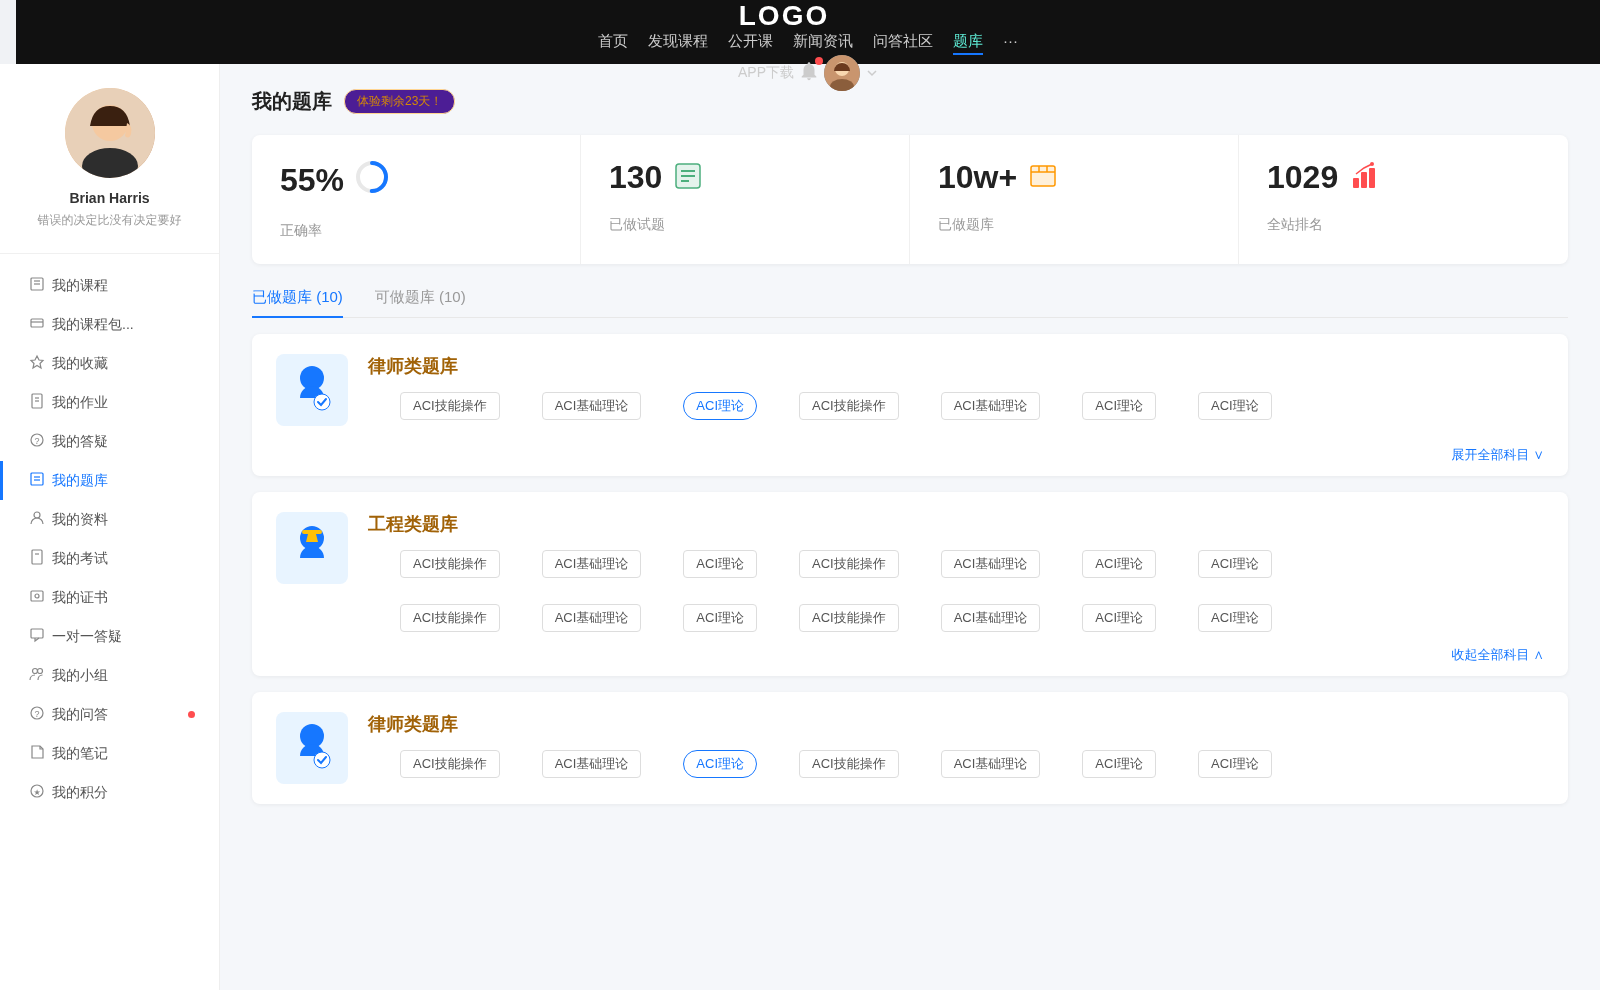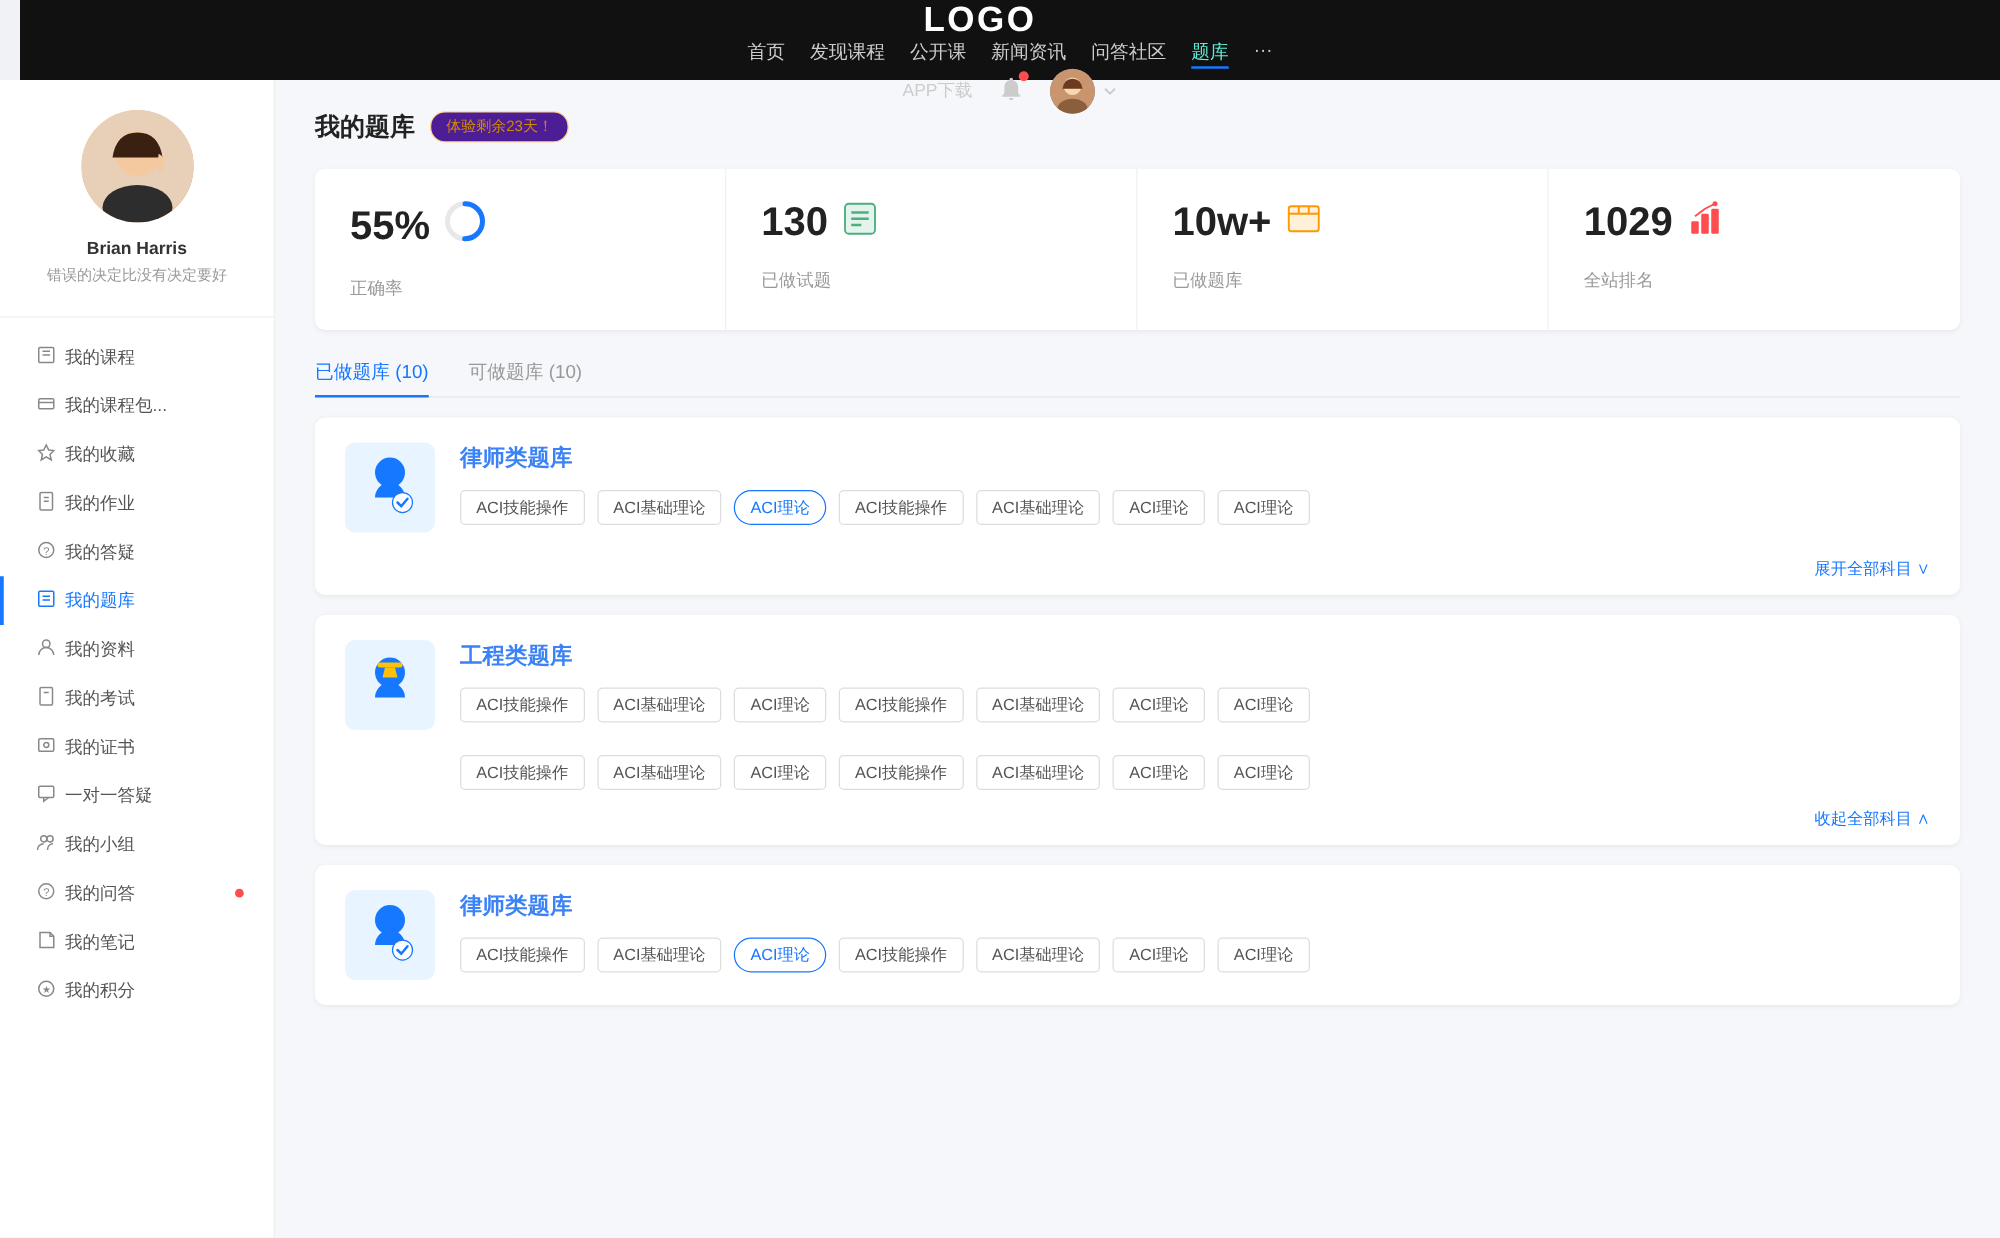--- a/index.html
+++ b/index.html
@@ -35,21 +35,21 @@
       cursor: pointer;
     }
     .nav-item.active {
       color: #5eead4;
       border-bottom: 2px solid #1677ff;
       padding-bottom: 2px;
     }
     .header-right {
       display: flex;
       align-items: center;
-      gap: 20px;
+      gap: 4px;
     }
     .app-download {
       color: #ccc;
       font-size: 14px;
       cursor: pointer;
     }
     .bell-icon {
       position: relative;
       cursor: pointer;
     }
@@ -261,35 +261,36 @@
       width: 72px; height: 72px;
       background: #e8f4ff;
       border-radius: 8px;
       display: flex; align-items: center; justify-content: center;
       margin-right: 20px;
       flex-shrink: 0;
     }
     .bank-card-title {
       font-size: 18px;
       font-weight: 600;
-      color: #3b82f6;
+      color: #a16207;
       margin-bottom: 14px;
     }
     .tags-row {
       display: flex;
       gap: 10px;
       flex-wrap: wrap;
     }
     .tag {
       font-size: 13px;
       color: #555;
       padding: 4px 12px;
       border: 1px solid #ddd;
       border-radius: 4px;
       cursor: pointer;
+      margin-left: 32px;
     }
     .tag.selected {
       color: #1677ff;
       border-color: #1677ff;
       border-radius: 16px;
     }
     .bank-card-footer {
       text-align: right;
       padding: 0 24px 12px;
       font-size: 13px;

